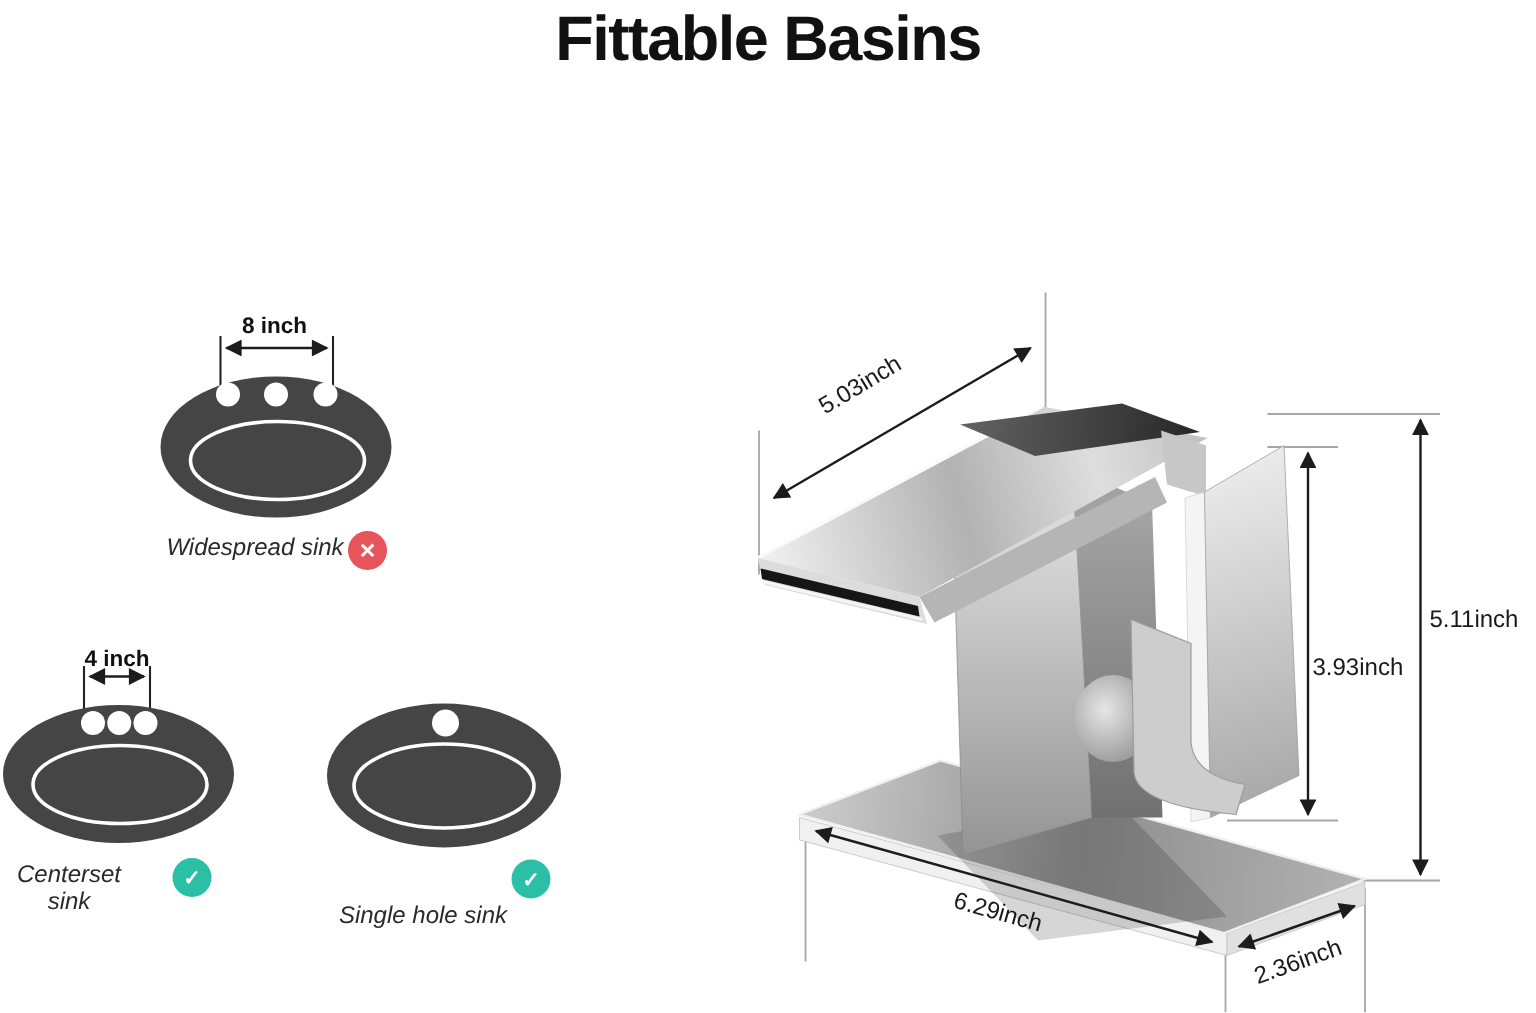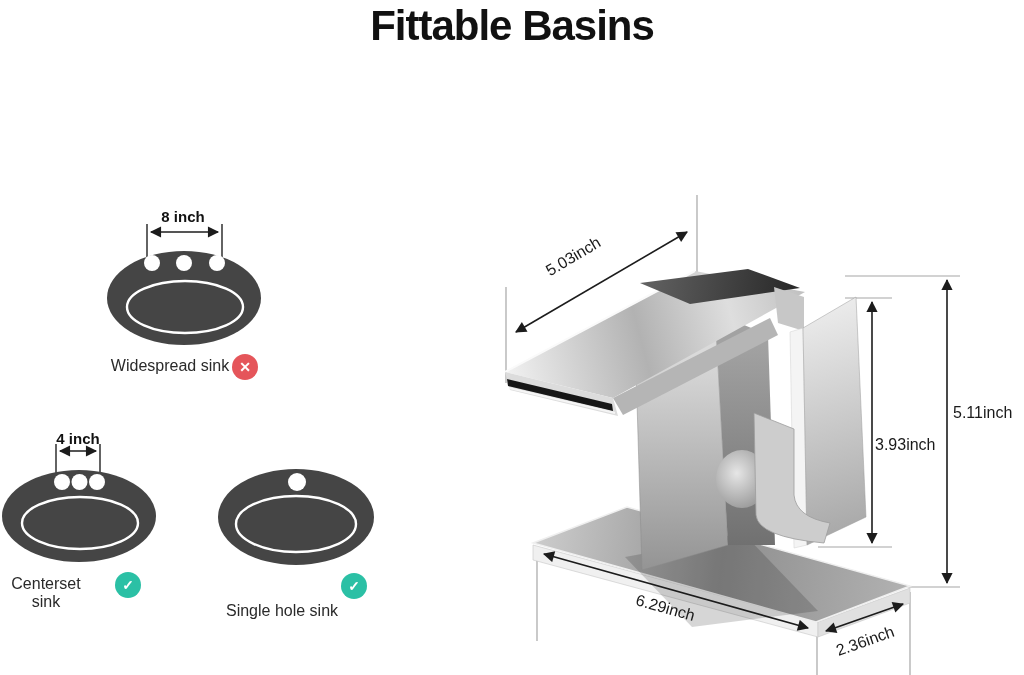--- a/index.html
+++ b/index.html
@@ -1,21 +1,21 @@
 <!DOCTYPE html>
 <html><head>
 <meta charset="utf-8">
 <style>
   html,body{margin:0;padding:0;}
   body{background:#ffffff;font-family:"Liberation Sans",sans-serif;}
   .canvas{position:relative;width:1024px;height:675px;background:#fff;overflow:hidden;}
   .title{position:absolute;left:0;top:2px;width:1024px;text-align:center;
          font-size:42px;font-weight:bold;letter-spacing:-1px;color:#111;}
   svg{position:absolute;overflow:visible;}
-  .sink-caption{position:absolute;font-size:16px;color:#2a2a2a;text-align:center;}
+  .sink-caption{position:absolute;font-size:16px;color:#2a2a2a;text-align:center;font-style:italic;}
   .badge{position:absolute;width:26px;height:26px;border-radius:50%;
          display:flex;align-items:center;justify-content:center;
          color:#fff;font-size:14px;font-weight:bold;line-height:1;}
   .badge-x{background:#e5555a;}
   .badge-check{background:#2bc0a5;}
   .dim-text{font-size:16px;fill:#1a1a1a;}
   .dim-line{stroke:#1c1c1c;stroke-width:1.6;fill:none;}
   .ext-line{stroke:#a6a6a6;stroke-width:1.2;fill:none;}
   .tick-line{stroke:#222;stroke-width:1.4;}
   .spacing-text{font-size:15px;font-weight:bold;fill:#111;}

